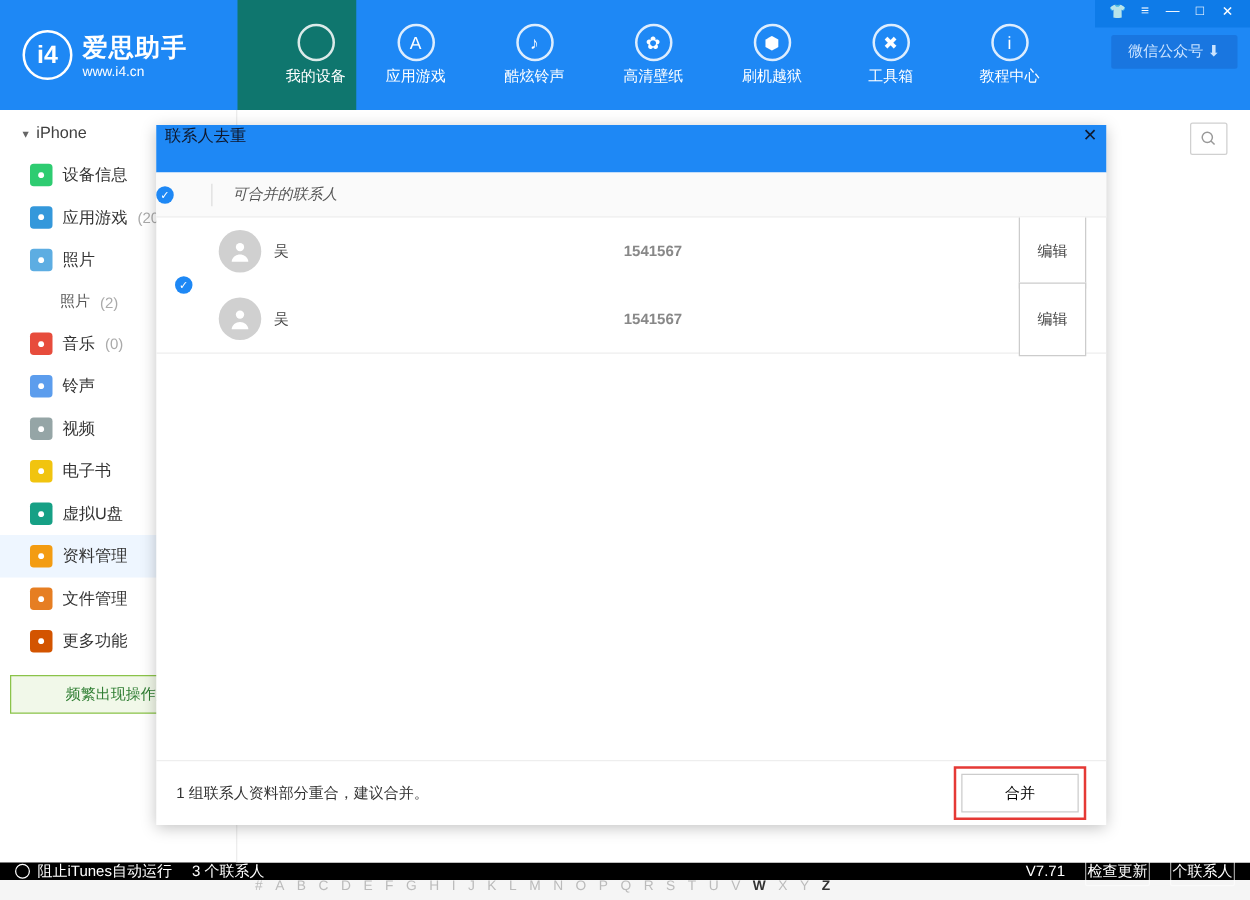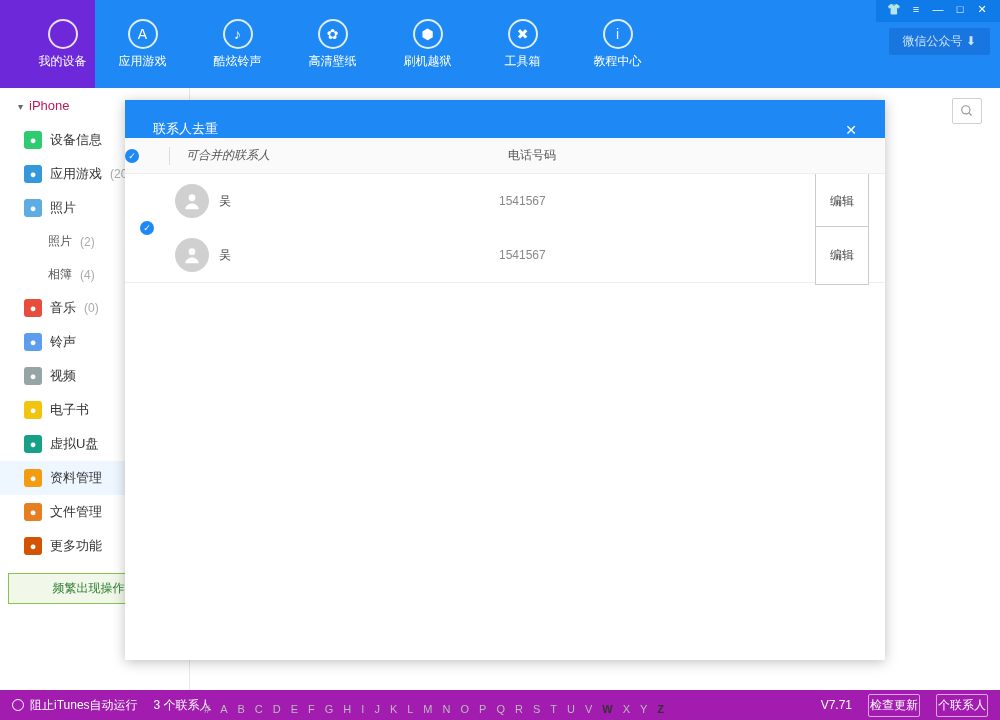--- a/index.html
+++ b/index.html
@@ -6,86 +6,93 @@
 body { width: 1000px; height: 720px; overflow: hidden; background: #f5f5f5; position: relative; }
 
 .topbar { height: 88px; background: #1e88f5; display: flex; color: #fff; }
 .logo-area { width: 190px; display: flex; align-items: center; padding-left: 18px; gap: 8px; }
 .logo-circle { width: 40px; height: 40px; border: 2px solid #fff; border-radius: 50%; display: flex; align-items: center; justify-content: center; font-size: 20px; font-weight: bold; }
 .logo-text .cn { font-size: 20px; font-weight: bold; letter-spacing: 1px; }
 .logo-text .en { font-size: 11px; }
 
 .nav { display: flex; }
 .nav-item { width: 95px; display: flex; flex-direction: column; align-items: center; justify-content: center; cursor: pointer; font-size: 12px; gap: 4px; }
-.nav-item.active { background: #6d28d9; padding-left: 30px; }
+.nav-item.active { background: #0f766e; padding-left: 30px; }
 .nav-item .ic { width: 30px; height: 30px; border: 2px solid rgba(255,255,255,0.85); border-radius: 50%; display: flex; align-items: center; justify-content: center; font-size: 14px; }
 
 .win-controls { position: absolute; top: 0; right: 0; display: flex; align-items: center; gap: 6px; padding: 4px 10px; background: #0e7be8; height: 22px; }
 .win-controls span { width: 16px; height: 16px; color: #fff; font-size: 11px; text-align: center; cursor: pointer; }
 .shirt-icon::before { content: "👕"; font-size: 11px; }
 
 .download-center { position: absolute; top: 28px; right: 10px; background: #1976e0; color: #cce4ff; font-size: 12px; padding: 5px 14px; border-radius: 2px; cursor: pointer; }
 
 .body-area { display: flex; height: 602px; background: #fff; }
 .sidebar { width: 190px; border-right: 1px solid #e8e8e8; overflow: hidden; }
-.device-header { padding: 10px 18px; font-size: 13px; color: #be185d; cursor: pointer; }
+.device-header { padding: 10px 18px; font-size: 13px; color: #404040; cursor: pointer; }
 .device-header::before { content: "▾"; margin-right: 6px; font-size: 10px; color: #666; }
 .sb-item { display: flex; align-items: center; padding: 8px 10px 8px 24px; font-size: 13px; color: #333; cursor: pointer; gap: 8px; position: relative; }
 .sb-item.active { background: #eef6ff; }
 .sb-item .count { color: #aaa; font-size: 12px; }
 .sb-sub { padding-left: 48px; font-size: 12px; color: #555; }
 .sb-icon { width: 18px; height: 18px; border-radius: 3px; display: inline-flex; align-items: center; justify-content: center; font-size: 11px; color: #fff; }
 .i-green { background: #2ecc71; } .i-blue { background: #3498db; } .i-cyan { background: #5dade2; }
 .i-red { background: #e74c3c; } .i-bluebell { background: #5c9ded; } .i-gray { background: #95a5a6; }
 .i-yellow { background: #f1c40f; } .i-teal { background: #16a085; } .i-orange { background: #f39c12; }
 .i-orange2 { background: #e67e22; } .i-orange3 { background: #d35400; }
 .red-dot { width: 6px; height: 6px; background: #e74c3c; border-radius: 50%; position: absolute; top: 8px; left: 130px; }
 
 .freq-error { margin: 10px 8px; border: 1px solid #8bc34a; background: #f1f8e9; color: #2e7d32; font-size: 12px; padding: 6px 8px; text-align: center; cursor: pointer; overflow: hidden; white-space: nowrap; }
 
 .main { flex: 1; position: relative; background: #fff; }
 .search-remnant { position: absolute; top: 10px; right: 18px; width: 30px; height: 26px; border: 1px solid #d0d0d0; border-radius: 2px; display: flex; align-items: center; justify-content: center; color: #999; }
 
 .alpha-index { position: absolute; bottom: 0; left: 190px; right: 10px; height: 22px; display: flex; align-items: center; gap: 10px; font-size: 11px; color: #bbb; padding-left: 14px; }
 .alpha-index span.hot { color: #333; font-weight: bold; }
 
-.footer { height: 30px; background: #a21caf; color: #fff; display: flex; align-items: center; font-size: 12px; padding: 0 12px; gap: 16px; }
+.footer { height: 14px; background: #000000; color: #fff; display: flex; align-items: center; font-size: 12px; padding: 0 12px; gap: 16px; }
 .footer .itunes { display: flex; align-items: center; gap: 6px; cursor: pointer; }
 .footer .circle { width: 12px; height: 12px; border: 1.5px solid #fff; border-radius: 50%; }
 .footer .spacer { flex: 1; }
 .footer .fbtn { border: 1px solid rgba(255,255,255,0.6); padding: 2px 1px; border-radius: 2px; cursor: pointer; }
 
 
 .dialog { position: absolute; left: 125px; top: 100px; width: 760px; height: 560px; background: #fff; box-shadow: 0 2px 12px rgba(0,0,0,0.25); display: flex; flex-direction: column; }
-.dlg-title { height: 38px; background: #1e88f5; color: #ffffff; display: flex; align-items: flex-end; padding: 0 28px; font-size: 13px; }
+.dlg-title { height: 38px; background: #1e88f5; color: #0f172a; display: flex; align-items: flex-start; padding: 0 7px; font-size: 13px; }
 .dlg-close { margin-left: auto; cursor: pointer; font-size: 14px; }
 .dlg-header { height: 36px; display: flex; align-items: center; border-bottom: 1px solid #eee; font-size: 12px; color: #555; background: #fafafa; }
 .dlg-check-all { width: 44px; text-align: center; color: #1e88f5; font-size: 14px; }
 .col-contact { width: 330px; padding-left: 8px; font-style: italic; }
 .col-phone { flex: 1; }
 .dlg-body { flex: 1; overflow: auto; }
 .group { display: flex; border-bottom: 1px solid #eee; }
 .grp-check { width: 44px; display: flex; align-items: center; justify-content: center; color: #1e88f5; font-size: 14px; }
 .grp-rows { flex: 1; }
 .contact-row { display: flex; align-items: center; height: 54px; font-size: 12px; color: #444; }
 .avatar { width: 34px; height: 34px; border-radius: 50%; background: #d0d0d0; margin-right: 10px; margin-left: 6px; display: flex; align-items: center; justify-content: center; }
 .avatar svg { width: 20px; height: 20px; fill: #fff; }
 .cname { width: 280px; }
-.cphone { flex: 1; color: #888; }
+.cphone { flex: 1; color: #888; font-weight: bold; }
 .edit-btn { border: 1px solid #ccc; background: #fff; font-size: 12px; padding: 20px 14px; margin-right: 16px; cursor: pointer; color: #444; }
 .dlg-footer { height: 52px; border-top: 1px solid #eee; display: flex; align-items: center; padding: 0 16px; font-size: 12px; color: #333; }
 .merge-btn-wrap { margin-left: auto; border: 2px solid #e53935; padding: 4px; }
 .merge-btn { border: 1px solid #ccc; background: #fff; padding: 6px 34px; cursor: pointer; font-size: 12px; }
 
 .check-circle { width: 14px; height: 14px; border-radius: 50%; background: #1e88f5; color: #fff; font-size: 9px; line-height: 14px; text-align: center; }
 </style>
 </head>
 <body>
 
 <div class="topbar">
+  <div class="logo-area">
+    <div class="logo-circle">i4</div>
+    <div class="logo-text">
+      <div class="cn">爱思助手</div>
+      <div class="en">www.i4.cn</div>
+    </div>
+  </div>
   <div class="nav" id="nav">
       <div class="nav-item active">
         <div class="ic"></div>
         <span>我的设备</span>
       </div>
       <div class="nav-item">
         <div class="ic">A</div>
         <span>应用游戏</span>
       </div>
       <div class="nav-item">
@@ -134,24 +141,20 @@
           <span class="count">(20)</span>
         </div>
         <div class="sb-item">
           <span class="sb-icon i-cyan">●</span>
           <span>照片</span> 
           <span class="count"></span>
         </div>
         <div class="sb-item sb-sub">
           <span>照片</span> 
           <span class="count">(2)</span>
-        </div>
-        <div class="sb-item sb-sub">
-          <span>相簿</span> 
-          <span class="count">(4)</span>
         </div>
         <div class="sb-item">
           <span class="sb-icon i-red">●</span>
           <span>音乐</span> 
           <span class="count">(0)</span>
         </div>
         <div class="sb-item">
           <span class="sb-icon i-bluebell">●</span>
           <span>铃声</span> 
           <span class="count"></span>
@@ -246,21 +249,20 @@
   <div class="dlg-title">
     <span>联系人去重</span>
     <span class="dlg-close">✕</span>
   </div>
   <div class="dlg-header">
     <div class="dlg-check-all">
         <div class="check-circle">✓</div>
       </div>
     <div style="width:1px;height:18px;background:#ddd;margin-right:8px"></div>
     <div class="col-contact">可合并的联系人</div>
-    <div class="col-phone">电话号码</div>
   </div>
   <div class="dlg-body">
     <div class="group">
       <div class="grp-check">
           <div class="check-circle">✓</div>
         </div>
       <div class="grp-rows" id="rows">
           <div class="contact-row">
             <div class="avatar">
               <svg viewBox="0 0 24 24">
@@ -279,13 +281,19 @@
                 <path d="M4 22c0-4 4-7 8-7s8 3 8 7z"></path>
               </svg>
             </div>
             <div class="cname">吴</div>
             <div class="cphone">1541567</div>
             <button class="edit-btn">编辑</button>
           </div>
         </div>
     </div>
   </div>
+  <div class="dlg-footer">
+    <span>1 组联系人资料部分重合，建议合并。</span>
+    <div class="merge-btn-wrap">
+      <button class="merge-btn">合并</button>
+    </div>
+  </div>
 </div>
 
 </body></html>

